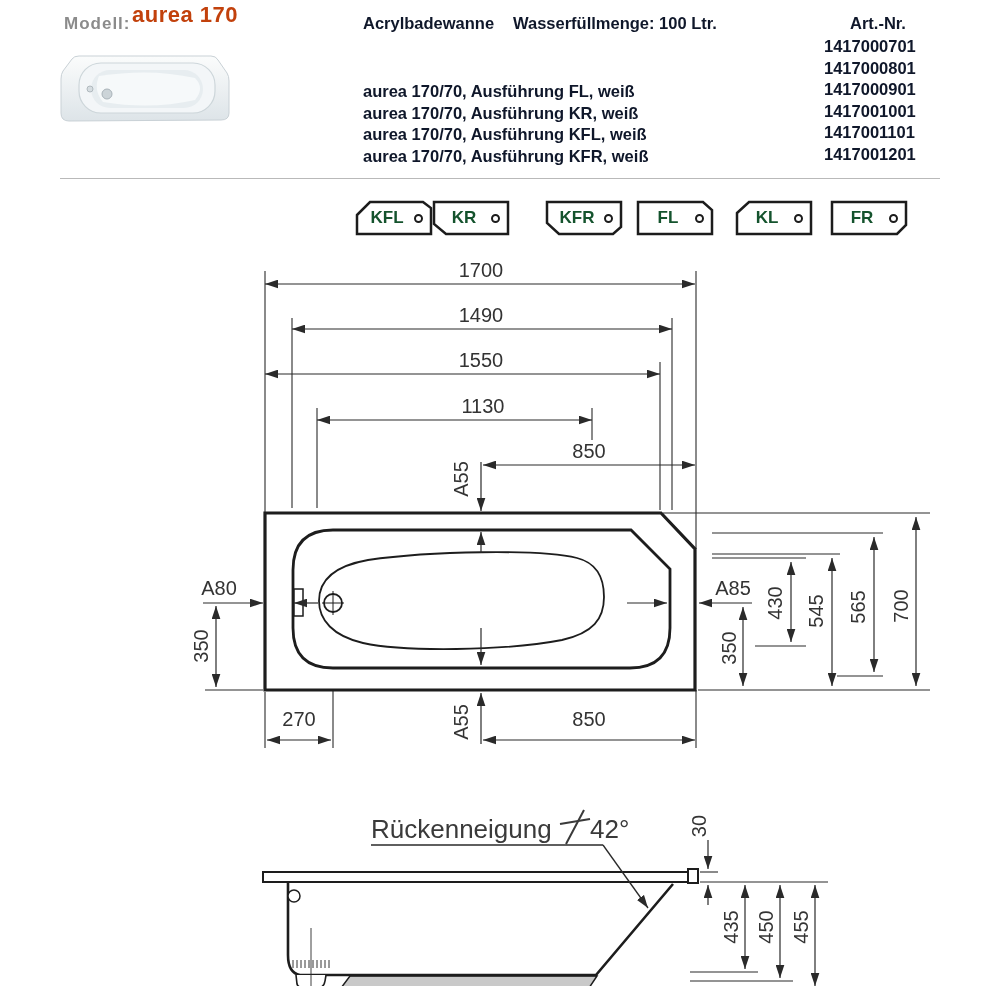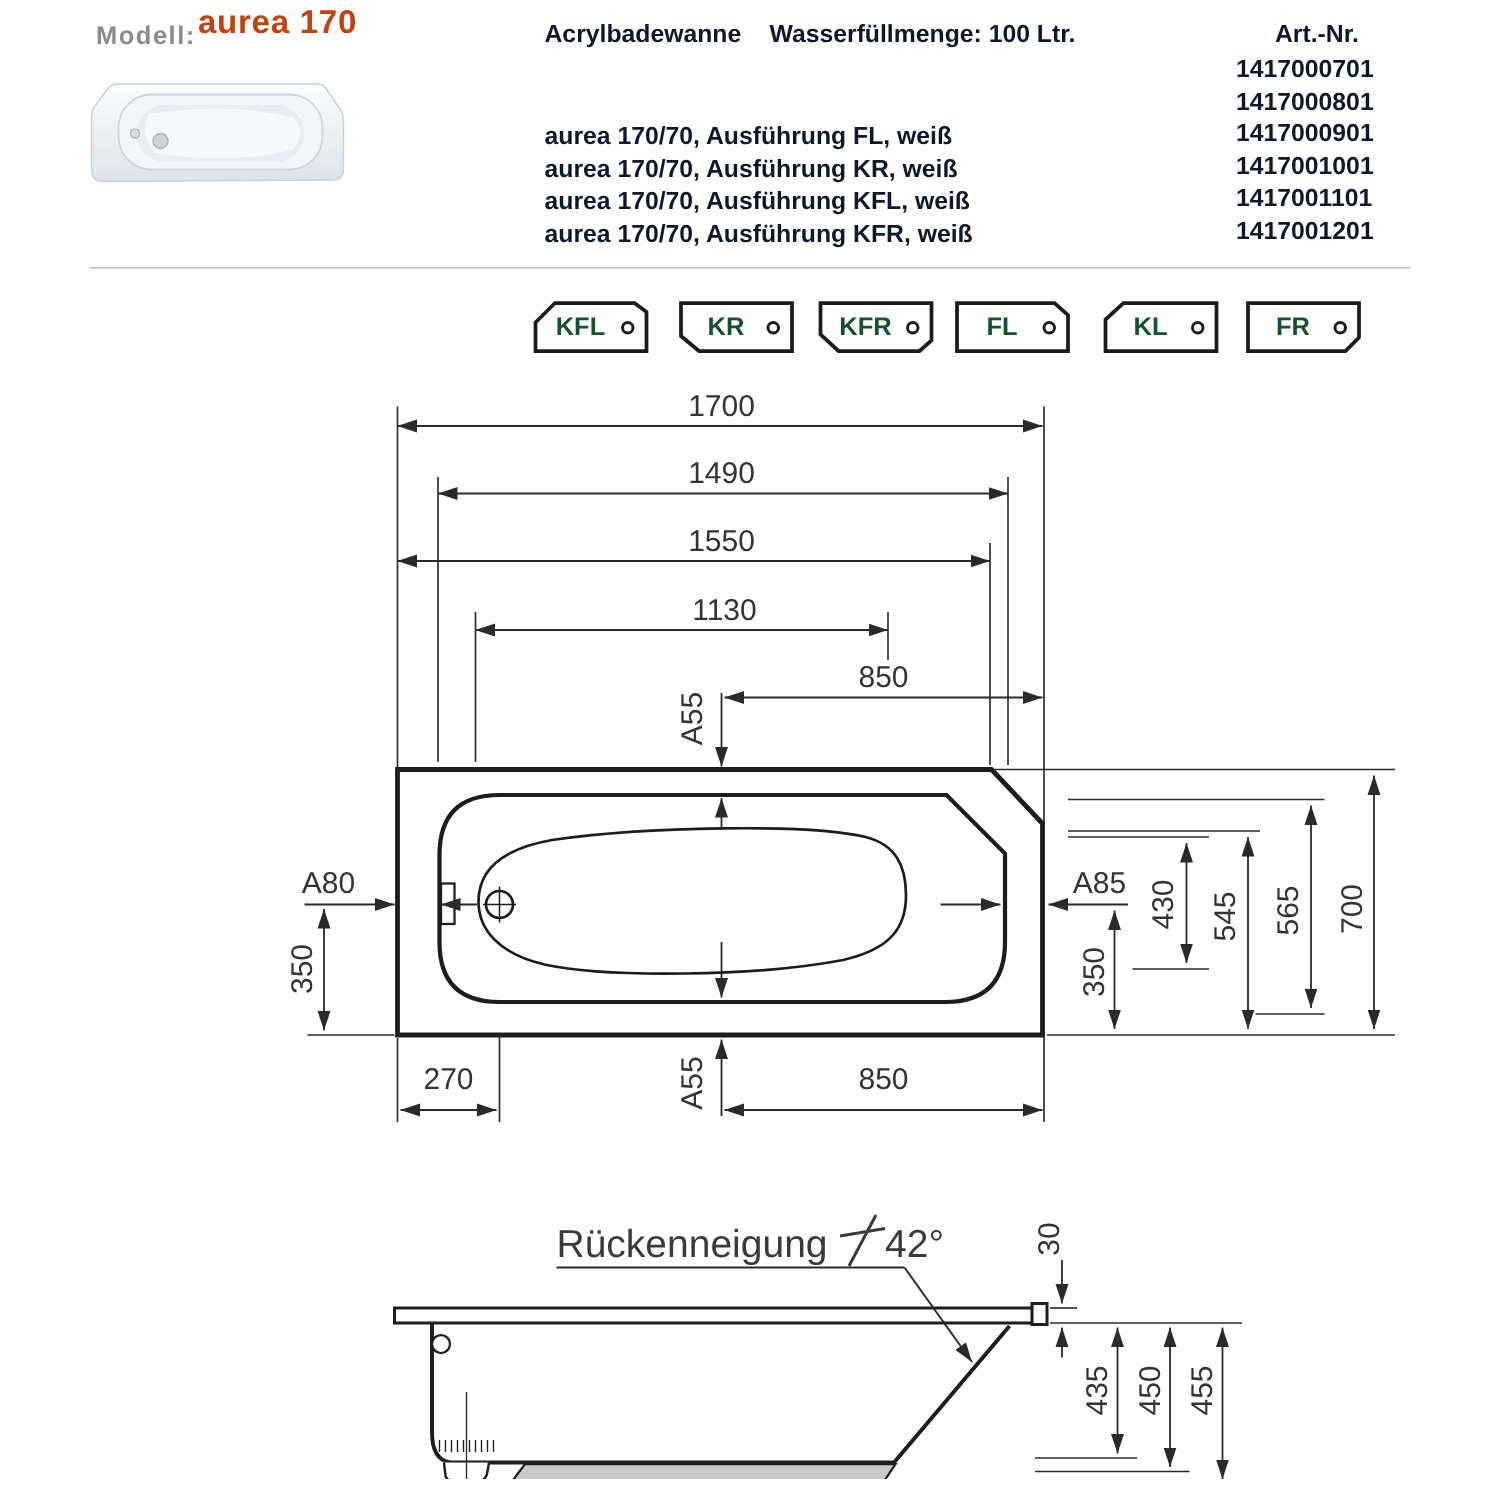--- a/index.html
+++ b/index.html
@@ -71,21 +71,21 @@
 
   <div class="abs sep"></div>
 
   <div class="badge" style="left:355px;">
     <svg width="78" height="36">
         <polygon points="2,15 15,2 68,2 76,8 76,34 2,34" fill="#fff" stroke="#1c1c1c" stroke-width="2.5"></polygon>
       </svg>
     <span class="blabel">KFL</span>
     <span class="bdot"></span>
   </div>
-  <div class="badge" style="left:452px;">
+  <div class="badge" style="left:432px;">
     <svg width="78" height="36">
         <polygon points="2,2 76,2 76,34 14,34 2,24" fill="#fff" stroke="#1c1c1c" stroke-width="2.5"></polygon>
       </svg>
     <span class="blabel">KR</span>
     <span class="bdot"></span>
   </div>
   <div class="badge" style="left:545px;">
     <svg width="78" height="36">
         <polygon points="2,2 76,2 76,27 68,34 14,34 2,23" fill="#fff" stroke="#1c1c1c" stroke-width="2.5"></polygon>
       </svg>

